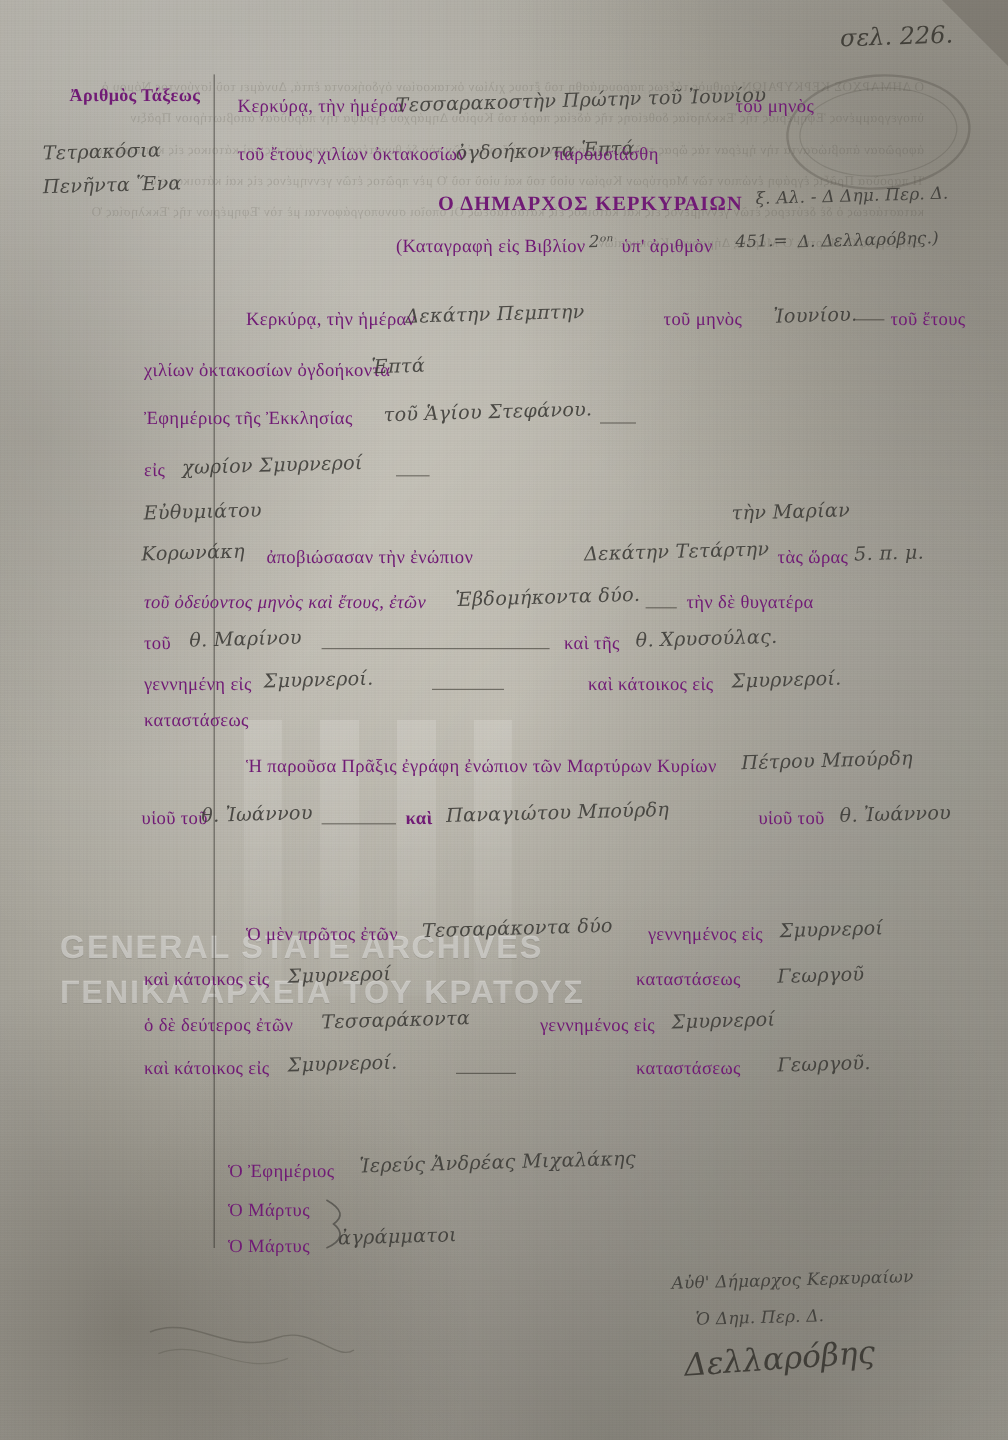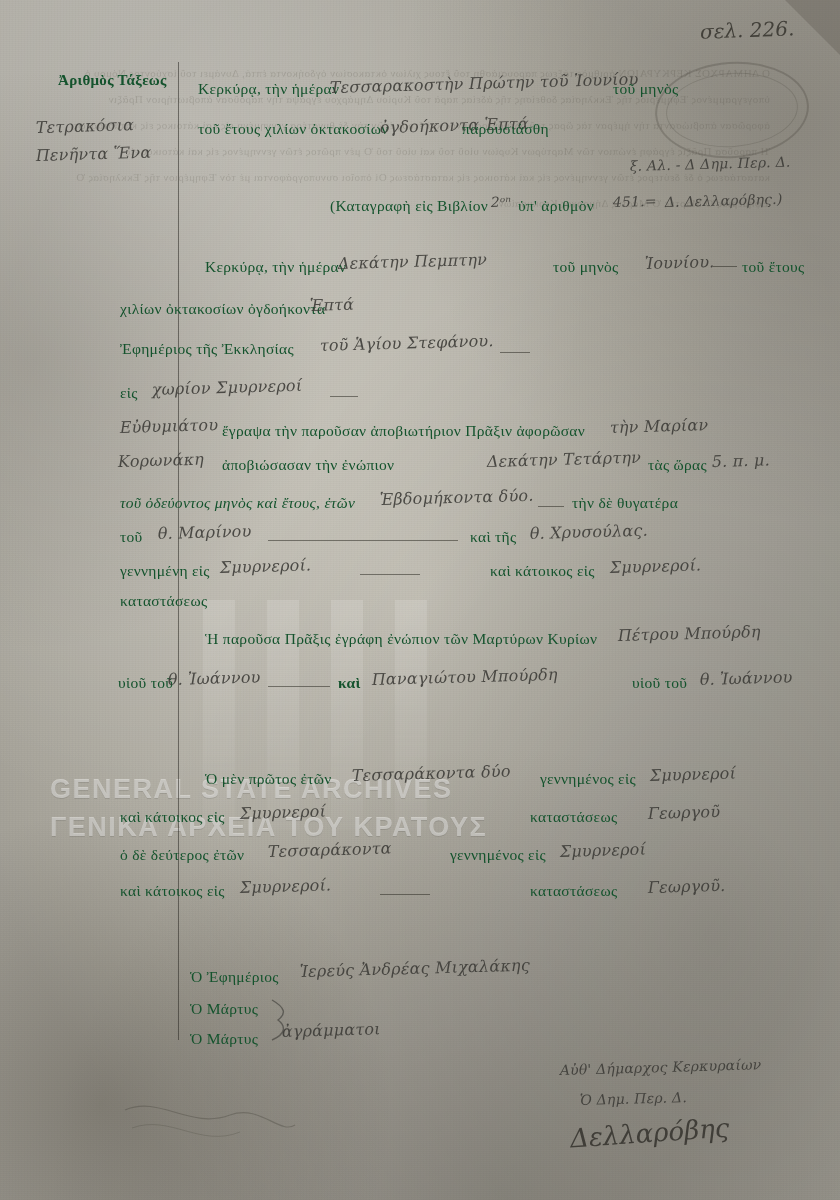--- a/index.html
+++ b/index.html
@@ -68,21 +68,21 @@
     height: 978px;
     background: rgba(40,38,32,0.55);
   }
   .txt {
     position: absolute;
     white-space: nowrap;
   }
   .print {
     font-family: "Liberation Serif", serif;
     font-size: 15.5px;
-    color: #14532d;
+    color: #701a75;
     letter-spacing: .3px;
   }
   .print-b {
     font-weight: bold;
   }
   .hand {
     font-family: "DejaVu Serif", serif;
     font-style: italic;
     font-size: 16px;
     color: #3b3a36;
@@ -212,20 +212,21 @@
   <div class="txt hand" style="left:36px; top:146px;">Πενῆντα Ἕνα</div>
 
   <div class="txt print" style="left:198px; top:80px;">Κερκύρᾳ, τὴν ἡμέραν</div>
   <div class="txt hand" style="left:330px; top:78px;">Τεσσαρακοστὴν Πρώτην τοῦ Ἰουνίου</div>
   <div class="txt print" style="left:613px; top:80px;">τοῦ μηνὸς</div>
 
   <div class="txt print" style="left:198px; top:120px;">τοῦ ἔτους χιλίων ὀκτακοσίων</div>
   <div class="txt hand" style="left:380px; top:118px;">ὀγδοήκοντα Ἑπτά</div>
   <div class="txt print" style="left:462px; top:120px;">παρουσιάσθη</div>
 
+  <div class="txt print print-b" style="left:365px; top:160px; font-size:17px; letter-spacing:1px;">Ο   ΔΗΜΑΡΧΟΣ    ΚΕΡΚΥΡΑΙΩΝ</div>
   <div class="txt hand hand-sm" style="left:630px; top:158px;">ξ. Αλ. - Δ Δημ. Περ. Δ.</div>
 
   <div class="txt print" style="left:330px; top:197px;">(Καταγραφὴ εἰς Βιβλίον</div>
   <div class="txt hand hand-sm" style="left:491px; top:194px;">2ᵒⁿ</div>
   <div class="txt print" style="left:518px; top:197px;">ὑπ' ἀριθμὸν</div>
   <div class="txt hand hand-sm" style="left:613px; top:194px;">451.=</div>
   <div class="txt hand hand-sm" style="left:665px; top:194px;">Δ. Δελλαρόβης.)</div>
 
   <div class="txt print" style="left:205px; top:258px;">Κερκύρᾳ, τὴν ἡμέραν</div>
   <div class="txt hand" style="left:338px; top:254px;">Δεκάτην Πεμπτην</div>
@@ -239,21 +240,20 @@
 
   <div class="txt print" style="left:120px; top:340px;">Ἐφημέριος τῆς Ἐκκλησίας</div>
   <div class="txt hand" style="left:320px; top:336px;">τοῦ Ἁγίου Στεφάνου.</div>
   <div class="rule" style="left:500px; top:352px; width:30px;"></div>
 
   <div class="txt print" style="left:120px; top:384px;">εἰς</div>
   <div class="txt hand" style="left:152px; top:380px;">χωρίον Σμυρνεροί</div>
   <div class="rule" style="left:330px; top:396px; width:28px;"></div>
 
   <div class="txt hand" style="left:120px; top:418px;">Εὐθυμιάτου</div>
-  <div class="txt print" style="left:222px; top:422px;">ἔγραψα τὴν παροῦσαν ἀποβιωτήριον Πρᾶξιν ἀφορῶσαν</div>
   <div class="txt hand" style="left:610px; top:418px;">τὴν Μαρίαν</div>
 
   <div class="txt hand" style="left:118px; top:452px;">Κορωνάκη</div>
   <div class="txt print" style="left:222px; top:456px;">ἀποβιώσασαν τὴν ἐνώπιον</div>
   <div class="txt hand" style="left:487px; top:452px;">Δεκάτην Τετάρτην</div>
   <div class="txt print" style="left:648px; top:456px;">τὰς ὥρας</div>
   <div class="txt hand" style="left:712px; top:452px;">5. π. μ.</div>
 
   <div class="txt print" style="left:120px; top:494px;font-style:italic;">τοῦ ὀδεύοντος μηνὸς καὶ ἔτους, ἐτῶν</div>
   <div class="txt hand" style="left:380px; top:490px;">Ἑβδομήκοντα δύο.</div>

